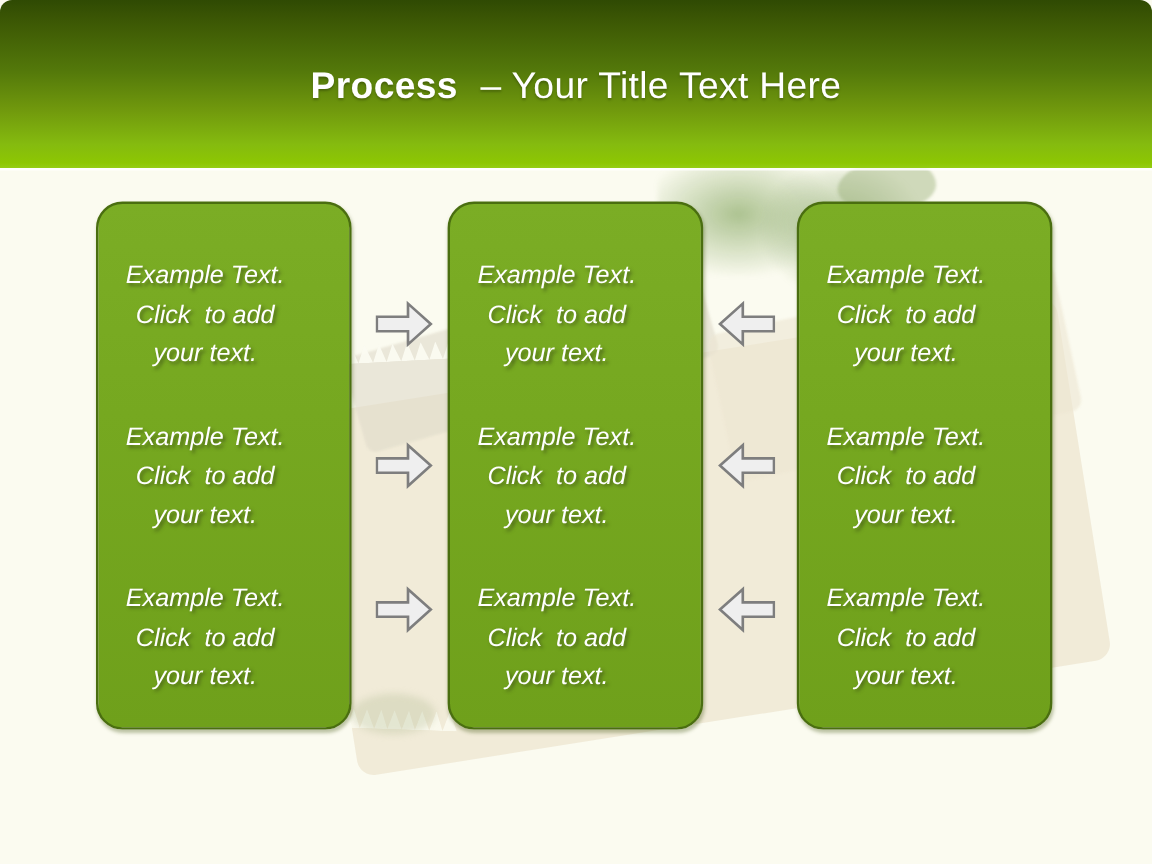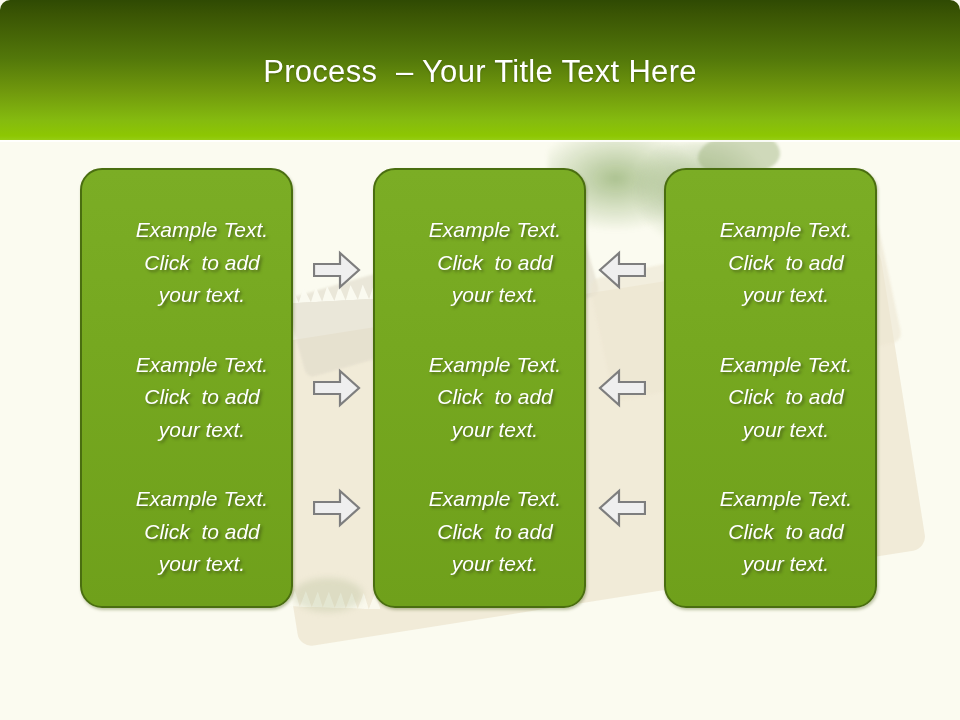--- a/index.html
+++ b/index.html
@@ -27,21 +27,21 @@
   }
   .title-line {
     position: absolute; left: 0; top: 54px; width: 100%;
     text-align: center;
     color: #ffffff;
     font-size: 31px;
     letter-spacing: 0.3px;
     text-shadow: 0 1px 2px rgba(0,0,0,0.25);
     white-space: nowrap;
   }
-  .title-bold { font-weight: normal; }
+  .title-bold { font-weight: bold; }
   .title-rest { font-weight: normal; margin-left: 0.32em; margin-top: 38px; }
 
   
   .bg-deco { position: absolute; z-index: 0; pointer-events: none; }
   .bg-leaf-1 {
     left: 548px; top: 126px; width: 150px; height: 105px;
     background: radial-gradient(ellipse at 45% 50%, rgba(108,148,66,0.55), rgba(108,148,66,0) 72%);
     filter: blur(2px);
   }
   .bg-leaf-2 {
@@ -92,21 +92,21 @@
 
   
   .panel {
     position: absolute; top: 168px; width: 213px; height: 440px;
     background: linear-gradient(180deg, #7bad25 0%, #76a820 40%, #6fa01b 100%);
     border: 2px solid #4a6e10;
     border-radius: 22px;
     box-sizing: border-box;
     box-shadow: 1px 2px 3px rgba(70,90,20,0.35);
     display: flex; flex-direction: column;
-    justify-content: flex-start; align-items: flex-end;
+    justify-content: flex-start; align-items: flex-start;
     padding-top: 44px;
     gap: 37px;
     z-index: 2;
   }
   .panel-left   { left: 80px; }
   .panel-middle { left: 373px; }
   .panel-right  { left: 664px; }
 
   .text-block {
     width: 178px;

